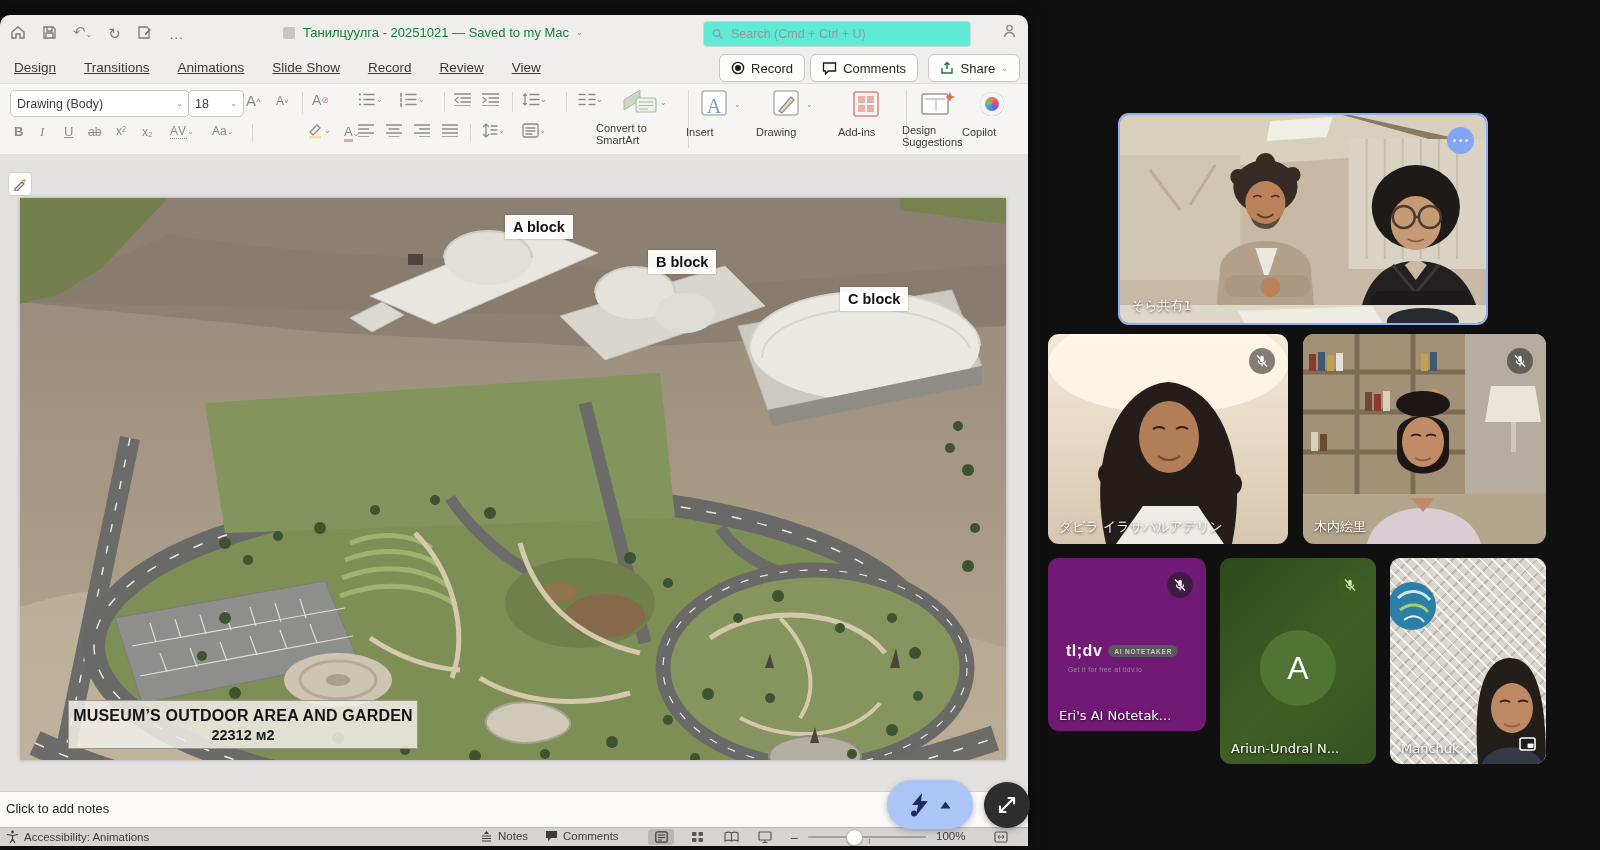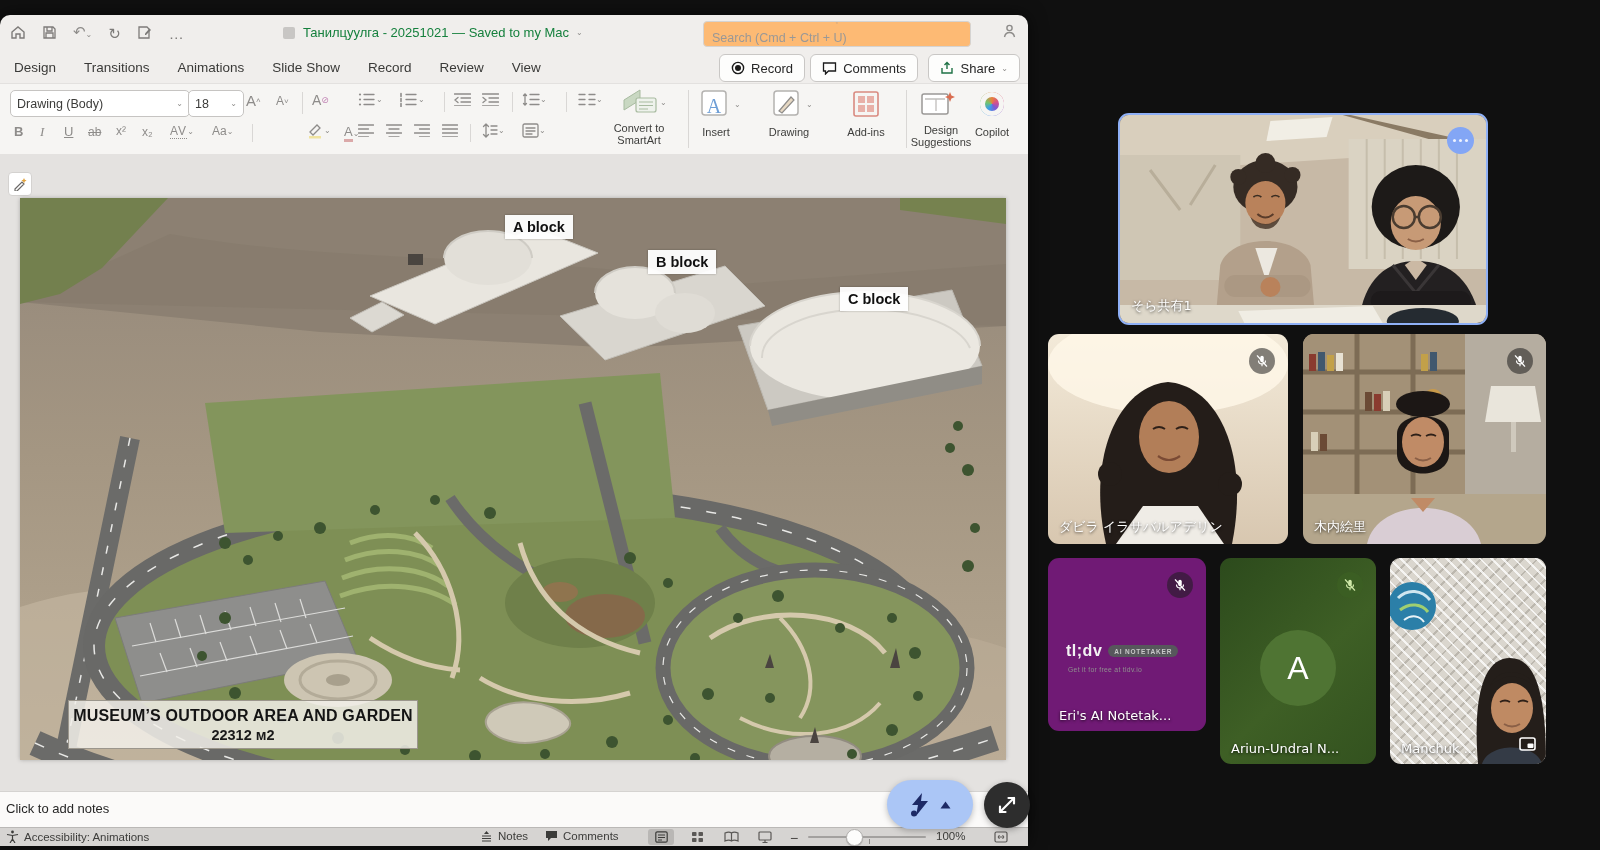--- a/index.html
+++ b/index.html
@@ -5,40 +5,40 @@
   html,body{margin:0;padding:0;}
   body{width:1600px;height:850px;background:#101010;overflow:hidden;
        font-family:"Liberation Sans","DejaVu Sans",sans-serif;position:relative;}
   .abs{position:absolute;}
   
   #ppt{left:0;top:15px;width:1028px;height:830px;background:#f0eeec;
        border-radius:10px 10px 0 0;box-shadow:0 0 18px rgba(0,0,0,.6);}
   #titlebar{left:0;top:0;width:100%;height:36px;}
   .tb-ic{color:#7d7b79;font-size:15px;line-height:15px;}
   #doc-title{color:#15803d;font-size:13px;white-space:nowrap;}
-  #searchbox{display:flex;align-items:center;gap:6px;background:#fdba74;
-      border:1px solid #d5d3d1;border-radius:4px;height:24px;padding:0 8px;width:250px;flex-direction:column;}
+  #searchbox{display:flex;align-items:center;gap:6px;background:#5eead4;
+      border:1px solid #d5d3d1;border-radius:4px;height:24px;padding:0 8px;width:250px;}
   #searchbox input{border:none;background:transparent;outline:none;font-size:12.5px;
       color:#555;width:100%;font-family:inherit;}
   #searchbox input::placeholder{color:#9a9896;}
   
   #tabrow{left:0;top:36px;width:100%;height:32px;display:flex;align-items:center;}
-  .tab{font-size:13.5px;color:#3a3a38;margin-left:28px;white-space:nowrap;}
+  .tab{font-size:13.5px;color:#3a3a38;margin-left:28px;white-space:nowrap;text-decoration:underline;}
   .tab:first-child{margin-left:14px;}
   .pill-btn{display:flex;align-items:center;gap:6px;height:26px;padding:0 11px;
       background:#fdfdfc;border:1px solid #c9c7c5;border-radius:6px;font-size:13px;color:#262626;}
   
   #ribbon{left:0;top:68px;width:100%;height:70px;background:#f6f5f3;
       border-top:1px solid #e3e1df;border-bottom:1px solid #d8d6d4;}
   .combo{background:#fff;border:1px solid #c6c4c2;border-radius:5px;height:25px;
       display:flex;align-items:center;font-size:12.5px;color:#3c3c3a;padding:0 6px;justify-content:space-between;}
   .ghost{color:#8e8c8a;}
   .chev{font-size:8px;color:#8e8c8a;}
   .vdiv{width:1px;background:#d9d7d5;position:absolute;}
-  .rlabel{position:absolute;font-size:11px;color:#3d3d3b;text-align:center;line-height:12px;}
+  .rlabel{position:absolute;font-size:11px;color:#3d3d3b;line-height:12px;}
   .icbox{position:absolute;display:flex;align-items:center;justify-content:center;}
   svg.rib{stroke:#8e8c8a;fill:none;stroke-width:1.3;stroke-linecap:round;}
   
   #canvas{left:0;top:139px;width:100%;height:637px;background:#e4e2e0;}
   #slide{left:20px;top:44px;width:986px;height:562px;background:#fff;
       box-shadow:0 0 4px rgba(0,0,0,.25);}
   .block-badge{position:absolute;background:rgba(255,255,255,.95);color:#111;
       font-weight:600;font-size:14.5px;padding:4px 8px;box-shadow:0 0 2px rgba(0,0,0,.3);white-space:nowrap;}
   #caption{position:absolute;left:48px;top:502px;width:340px;background:rgba(242,240,234,.85);
       border:1px solid #9b968c;text-align:center;padding:6px 4px 5px;}

